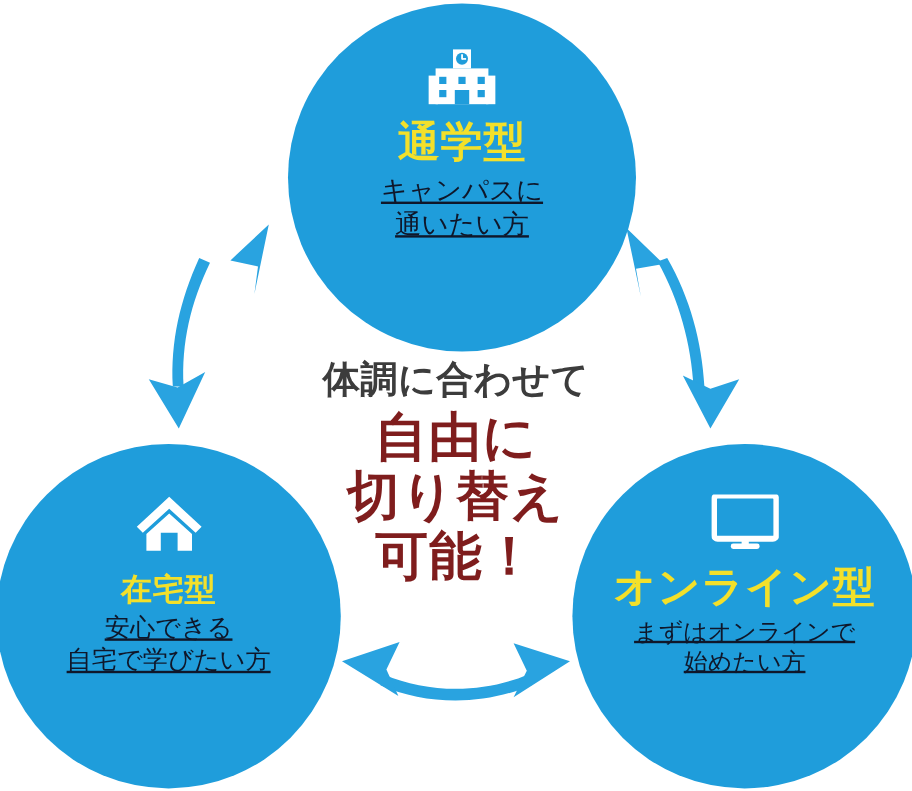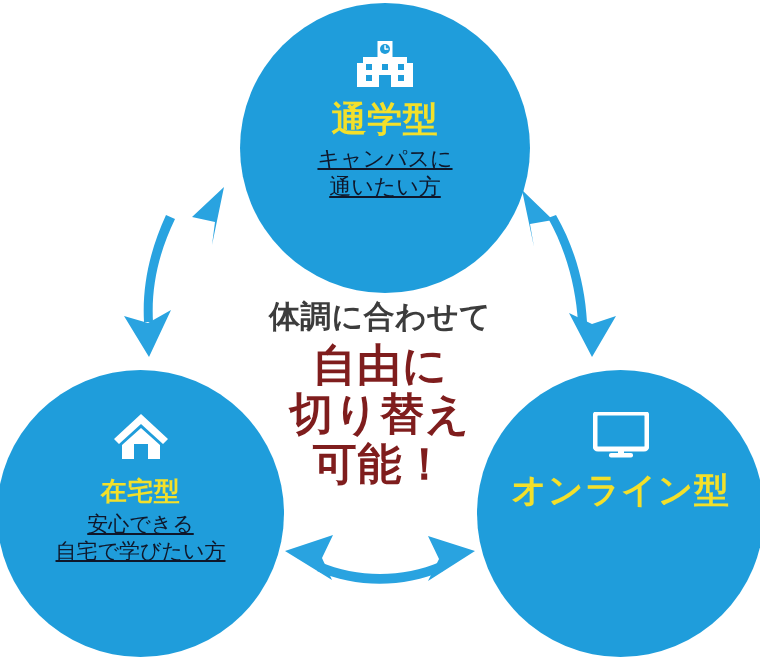--- a/index.html
+++ b/index.html
@@ -218,20 +218,22 @@
 
   <div class="circle" id="circle-online">
     <span class="circle-icon">
       <svg width="56" height="46" viewBox="0 0 56 46" xmlns="http://www.w3.org/2000/svg">
         <rect x="2" y="1" width="52" height="36" rx="3" ry="3" fill="none" stroke="#ffffff" stroke-width="5"></rect>
         <rect x="25" y="36" width="6" height="7" fill="#ffffff"></rect>
         <rect x="16" y="41" width="24" height="4.5" rx="2" ry="2" fill="#ffffff"></rect>
       </svg>
     </span>
     <div class="circle-title">オンライン型</div>
+    <div class="circle-sub">まずはオンラインで
+始めたい方</div>
   </div>
 
   <div id="center-caption">
     <div class="caption-lead">体調に合わせて</div>
     <div class="caption-emph">自由に
 切り替え
 可能！</div>
   </div>
 
 </div>

